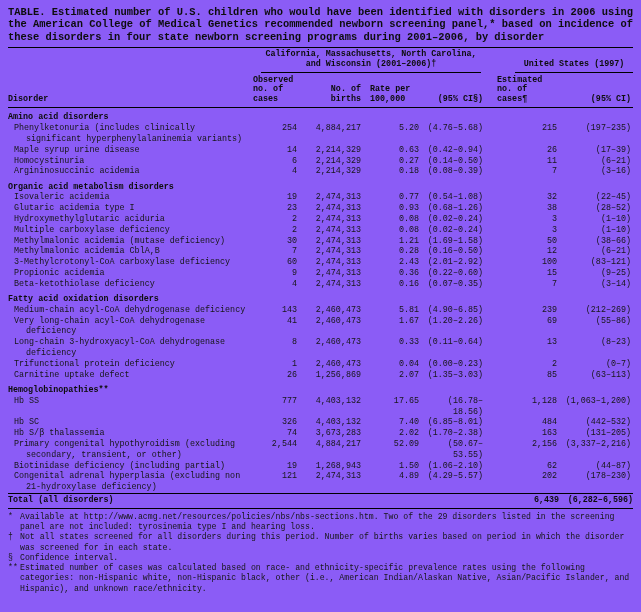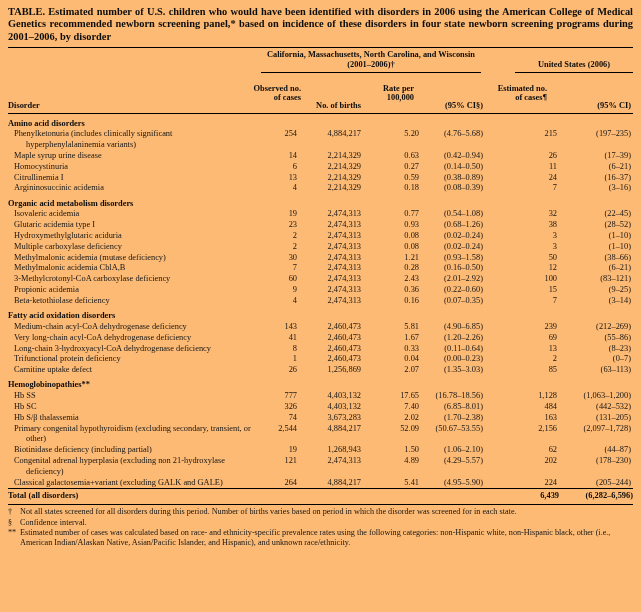--- a/index.html
+++ b/index.html
@@ -1,21 +1,21 @@
 <!DOCTYPE html>
 <html><head>
 <meta charset="utf-8">
 <style>
   * { box-sizing: border-box; }
   html, body { margin: 0; padding: 0; background: #fff; }
   .page {
     width: 641px; height: 612px;
-    background: #fdba74;
+    background: #8b5cf6;
     color: #161616;
-    font-family: Liberation Serif, serif;
+    font-family: Liberation Mono, monospace;
     padding: 6px 8px 0 8px;
     overflow: hidden;
   }
   .title {
     font-size: 10.4px;
     font-weight: bold;
     line-height: 12.3px;
     text-align: justify;
     color: #0d0d0d;
   }
@@ -35,21 +35,21 @@
 
   thead th { font-weight: bold; font-size: 8.4px; padding: 0; vertical-align: bottom; color: #0d0d0d; }
   tr.grouprow th { border-top: 1.5px solid #000; }
   .gline { border-bottom: 1px solid #000; text-align: center; line-height: 9.9px; padding: 2px 0 2px 0; }
   .g1 { margin: 0 4px 0 8px; }
   .g2 { margin: 0 0 0 30px; }
 
   tr.colsrow th { border-bottom: 1.5px solid #000; padding: 3px 0 2px 0; line-height: 9.7px; }
   tr.colsrow th.left { text-align: left; }
   tr.colsrow th.right { text-align: right; padding-right: 2px; }
-  .stack { margin: 8px auto; text-align: right; }
+  .stack { margin: 0 auto; text-align: left; }
   .w48 { width: 48px; }
   .w44 { width: 44px; }
   .w50 { width: 50px; }
 
   tbody td, tr.total td { font-size: 8.4px; line-height: 10.8px; vertical-align: top; padding: 0; }
   td.sec { font-weight: bold; padding-top: 4.5px; color: #0d0d0d; }
   td.disorder { padding-left: 18px; text-indent: -12px; }
   td.num { text-align: right; padding-right: 2px; }
   tr.total td { border-top: 1px solid #000; border-bottom: 1.8px solid #000; font-weight: bold; padding-top: 1.5px; padding-bottom: 2px; color: #0d0d0d; }
 
@@ -74,21 +74,21 @@
         <col class="c6">
         <col class="c7">
     </colgroup>
     <thead>
       <tr class="grouprow">
         <th></th>
         <th colspan="4">
           <div class="gline g1">California, Massachusetts, North Carolina, and Wisconsin (2001–2006)†</div>
         </th>
         <th colspan="2">
-          <div class="gline g2">United States (2006)</div>
+          <div class="gline g2">United States (1997)</div>
         </th>
       </tr>
       <tr class="colsrow">
         <th class="left">Disorder</th>
         <th>
           <div class="stack w48">Observed no. of cases</div>
         </th>
         <th class="right">No. of births</th>
         <th>
           <div class="stack w44">Rate per 100,000</div>
@@ -125,29 +125,20 @@
         <tr>
           <td class="disorder">Homocystinuria</td>
           <td class="num">6</td>
           <td class="num">2,214,329</td>
           <td class="num">0.27</td>
           <td class="num">(0.14–0.50)</td>
           <td class="num">11</td>
           <td class="num">(6–21)</td>
         </tr>
         <tr>
-          <td class="disorder">Citrullinemia I</td>
-          <td class="num">13</td>
-          <td class="num">2,214,329</td>
-          <td class="num">0.59</td>
-          <td class="num">(0.38–0.89)</td>
-          <td class="num">24</td>
-          <td class="num">(16–37)</td>
-        </tr>
-        <tr>
           <td class="disorder">Argininosuccinic acidemia</td>
           <td class="num">4</td>
           <td class="num">2,214,329</td>
           <td class="num">0.18</td>
           <td class="num">(0.08–0.39)</td>
           <td class="num">7</td>
           <td class="num">(3–16)</td>
         </tr>
         <tr>
           <td colspan="7" class="sec">Organic acid metabolism disorders</td>
@@ -186,21 +177,21 @@
           <td class="num">0.08</td>
           <td class="num">(0.02–0.24)</td>
           <td class="num">3</td>
           <td class="num">(1–10)</td>
         </tr>
         <tr>
           <td class="disorder">Methylmalonic acidemia (mutase deficiency)</td>
           <td class="num">30</td>
           <td class="num">2,474,313</td>
           <td class="num">1.21</td>
-          <td class="num">(0.93–1.58)</td>
+          <td class="num">(1.69–1.58)</td>
           <td class="num">50</td>
           <td class="num">(38–66)</td>
         </tr>
         <tr>
           <td class="disorder">Methylmalonic acidemia CblA,B</td>
           <td class="num">7</td>
           <td class="num">2,474,313</td>
           <td class="num">0.28</td>
           <td class="num">(0.16–0.50)</td>
           <td class="num">12</td>
@@ -311,58 +302,50 @@
           <td class="num">163</td>
           <td class="num">(131–205)</td>
         </tr>
         <tr>
           <td class="disorder">Primary congenital hypothyroidism (excluding secondary, transient, or other)</td>
           <td class="num">2,544</td>
           <td class="num">4,884,217</td>
           <td class="num">52.09</td>
           <td class="num">(50.67–53.55)</td>
           <td class="num">2,156</td>
-          <td class="num">(2,097–1,728)</td>
+          <td class="num">(3,337–2,216)</td>
         </tr>
         <tr>
           <td class="disorder">Biotinidase deficiency (including partial)</td>
           <td class="num">19</td>
           <td class="num">1,268,943</td>
           <td class="num">1.50</td>
           <td class="num">(1.06–2.10)</td>
           <td class="num">62</td>
           <td class="num">(44–87)</td>
         </tr>
         <tr>
           <td class="disorder">Congenital adrenal hyperplasia (excluding non 21-hydroxylase deficiency)</td>
           <td class="num">121</td>
           <td class="num">2,474,313</td>
           <td class="num">4.89</td>
           <td class="num">(4.29–5.57)</td>
           <td class="num">202</td>
           <td class="num">(178–230)</td>
-        </tr>
-        <tr>
-          <td class="disorder">Classical galactosemia+variant (excluding GALK and GALE)</td>
-          <td class="num">264</td>
-          <td class="num">4,884,217</td>
-          <td class="num">5.41</td>
-          <td class="num">(4.95–5.90)</td>
-          <td class="num">224</td>
-          <td class="num">(205–244)</td>
         </tr>
       </tbody>
     <tbody>
       <tr class="total">
         <td colspan="5">Total (all disorders)</td>
         <td class="num">6,439</td>
         <td class="num">(6,282–6,596)</td>
       </tr>
     </tbody>
   </table>
 
   <div class="footnotes" id="footnotes">
+      <div class="footnote"><span class="fn-marker">*</span><span>Available at http://www.acmg.net/resources/policies/nbs/nbs-sections.htm. Two of the 29 disorders listed in the screening panel are not included: tyrosinemia type I and hearing loss.</span></div>
       <div class="footnote"><span class="fn-marker">†</span><span>Not all states screened for all disorders during this period. Number of births varies based on period in which the disorder was screened for in each state.</span></div>
       <div class="footnote"><span class="fn-marker">§</span><span>Confidence interval.</span></div>
       <div class="footnote"><span class="fn-marker">**</span><span>Estimated number of cases was calculated based on race- and ethnicity-specific prevalence rates using the following categories: non-Hispanic white, non-Hispanic black, other (i.e., American Indian/Alaskan Native, Asian/Pacific Islander, and Hispanic), and unknown race/ethnicity.</span></div>
     </div>
 
 </div>
 
 </body></html>

